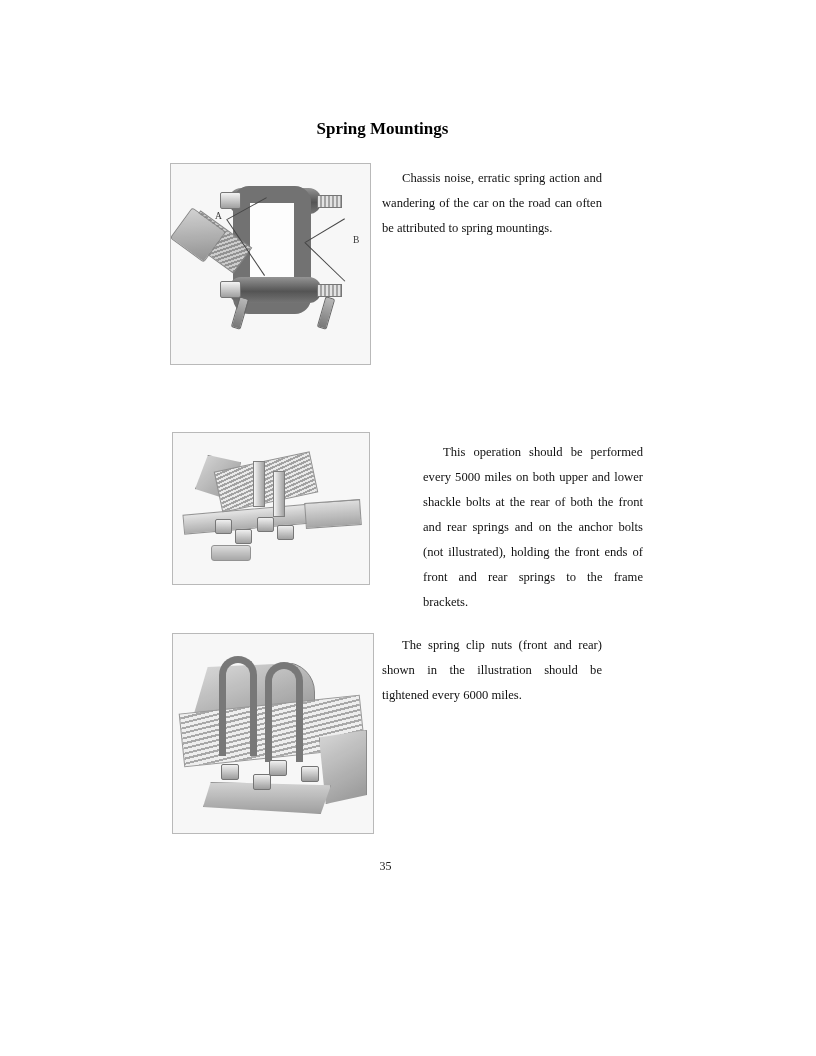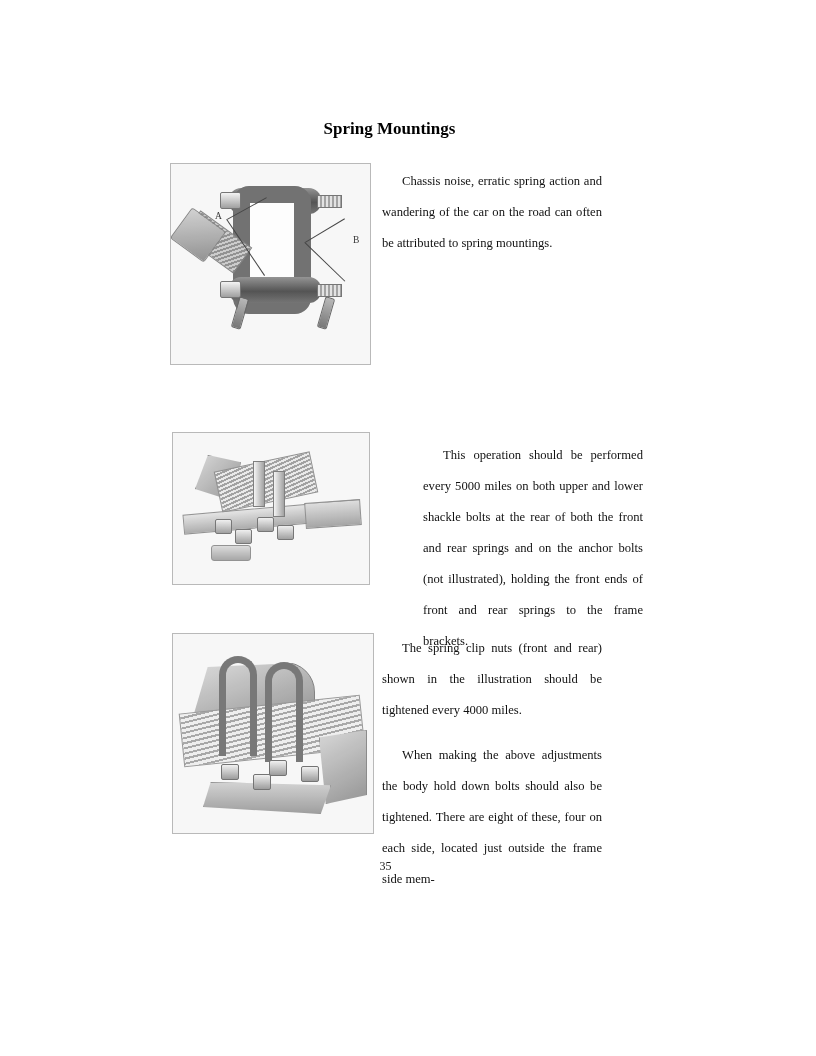--- a/index.html
+++ b/index.html
@@ -50,21 +50,21 @@
   .rule-thick-lower {
     height: 4px;
     background: #000000;
     width: 100%;
     margin-top: 1px;
   }
 
   
   .section-title {
     position: absolute;
-    left: 173px;
+    left: 166px;
     top: 119px;
     width: 433px;
     text-align: center;
     font-size: 17px;
     font-weight: bold;
     font-family: "Liberation Serif", serif;
   }
 
   
   .figure {
@@ -84,21 +84,21 @@
   #figure-3 { left: 172px; top: 633px; width: 202px; height: 201px; }
 
   .fig-caption-letter {
     position: absolute;
     font-size: 9.5px;
     font-family: "Liberation Serif", serif;
     color: #2b2b2b;
   }
   .para {
     font-size: 12.6px;
-    line-height: 31px;
+    line-height: 25px;
     text-align: justify;
     text-indent: 20px;
     margin: 0 0 14px 0;
     font-family: "Liberation Serif", serif;
     color: #111111;
   }
   .para.last { margin-bottom: 0; }
 
   .text-block {
     position: absolute;
@@ -361,19 +361,18 @@
 
   <div class="text-block" id="text-block-1">
     <p class="para">Chassis noise, erratic spring action and wandering of the car on the road can often be attributed to spring mountings.</p>
   </div>
 
   <div class="text-block" id="text-block-2">
     <p class="para last">This operation should be performed every 5000 miles on both upper and lower shackle bolts at the rear of both the front and rear springs and on the anchor bolts (not illustrated), holding the front ends of front and rear springs to the frame brackets.</p>
   </div>
 
   <div class="text-block" id="text-block-3">
-    <p class="para">The spring clip nuts (front and rear) shown in the illustration should be tightened every 4000 miles.</p>
-    <p class="para last">When making the above adjustments the body hold down bolts should also be tightened. There are eight of these, four on each side, located just outside the frame side mem-</p>
+    <p class="para">The spring clip nuts (front and rear) shown in the illustration should be tightened every 6000 miles.</p>
   </div>
 
   <div class="folio">35</div>
 
 </div>
 
 </body></html>

